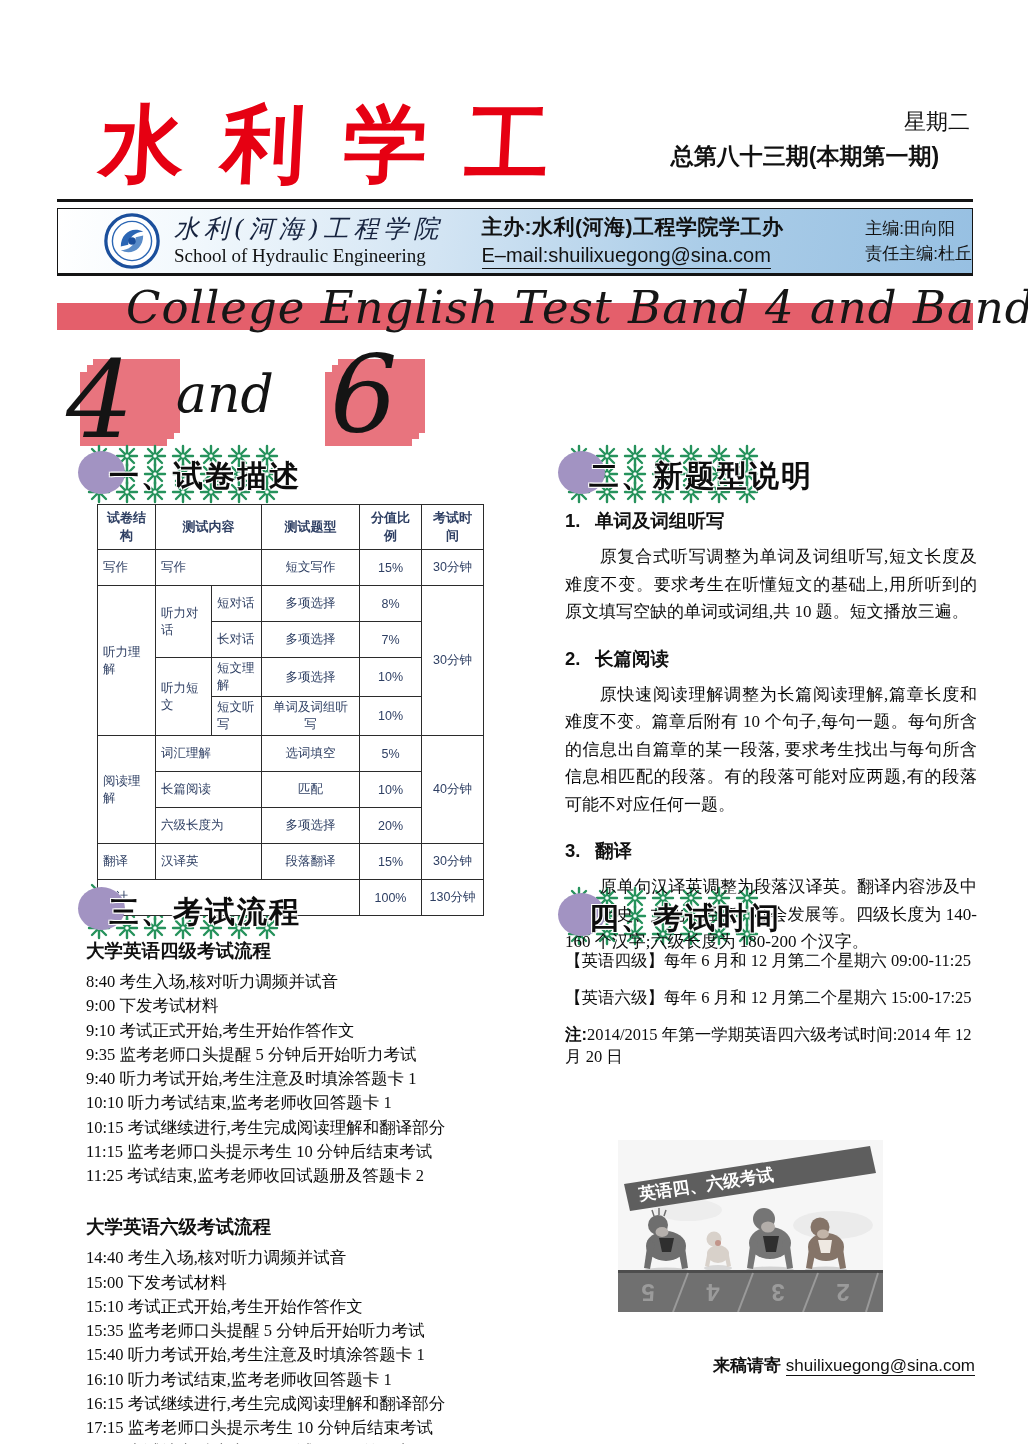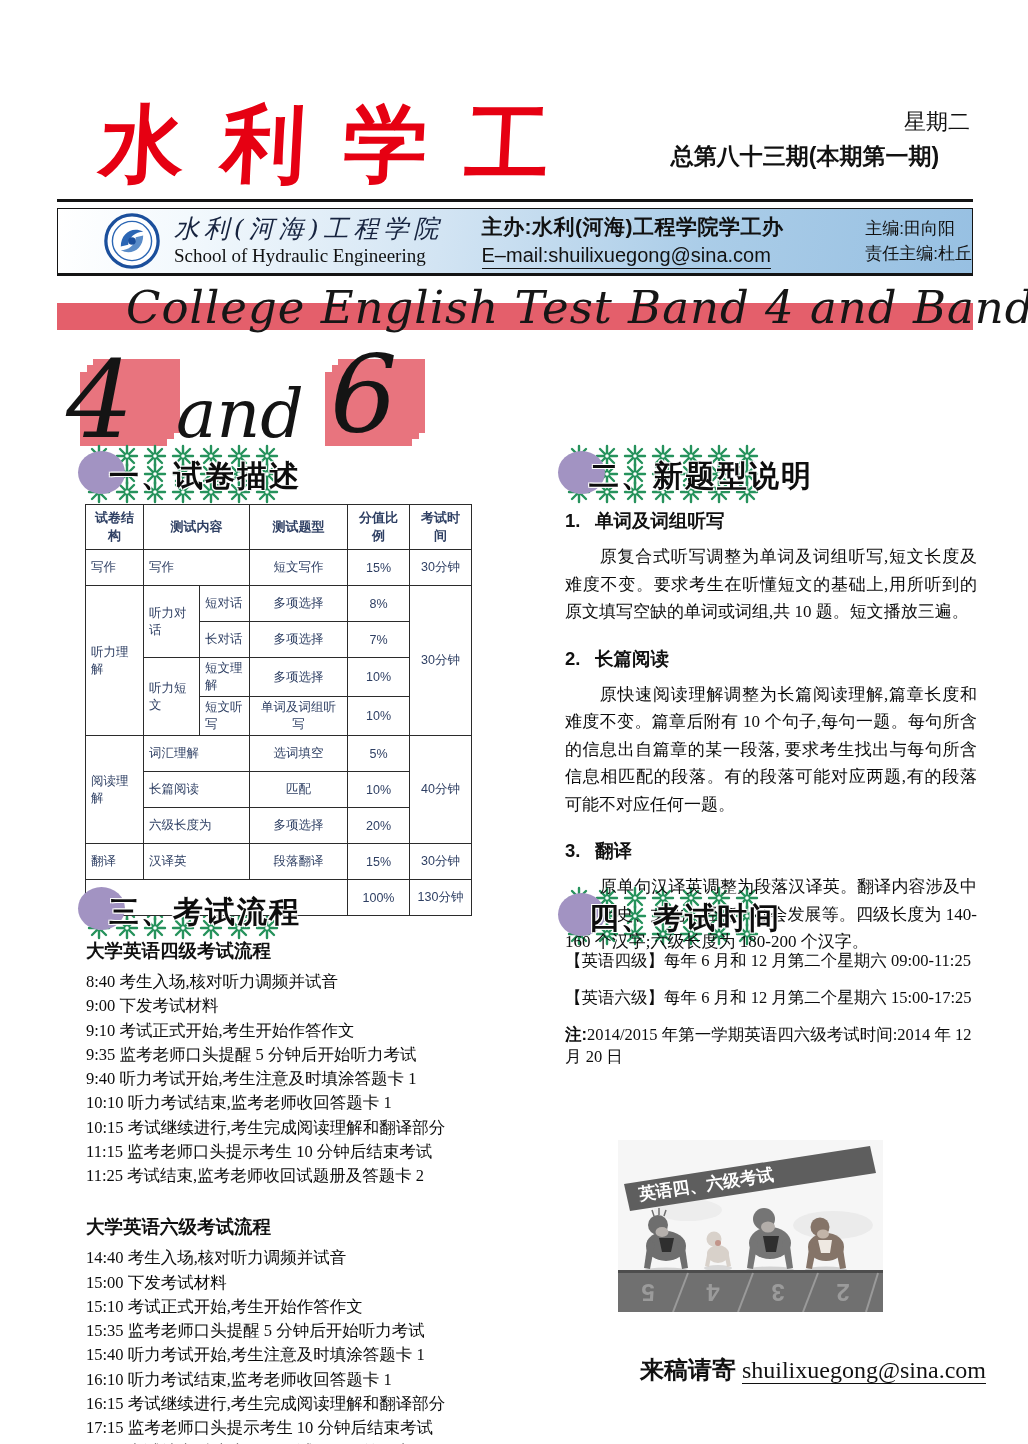--- a/index.html
+++ b/index.html
@@ -33,34 +33,34 @@
   .pink-bar{position:absolute;left:57px;top:303px;width:916px;height:27px;background:#e45f6b;}
   .script{font-family:"DejaVu Serif",serif;font-style:italic;}
   .script-title{position:absolute;left:126px;top:281px;font-size:45px;letter-spacing:1px;color:#161616;
     white-space:nowrap;z-index:2;}
   .fourandsix{position:absolute;left:78px;top:352px;width:360px;height:100px;}
   .pink-sq{position:absolute;width:87px;height:74px;background:#e8747e;
     box-shadow:7px -7px 0 #e8747e,13px -13px 0 #e8747e;}
   .sq4{left:2px;top:20px;} .sq6{left:247px;top:20px;}
   .glyph{position:absolute;font-size:106px;color:#141414;z-index:2;line-height:1;}
   .g4{left:-12px;top:-4px;} .g6{left:252px;top:-10px;}
-  .gand{position:absolute;left:98px;top:28px;font-size:68px;color:#141414;z-index:2;line-height:1;}
+  .gand{position:absolute;left:98px;top:16px;font-size:52px;color:#141414;z-index:2;line-height:1;}
 
   
   .sec-h{position:absolute;width:210px;height:62px;text-decoration:underline;}
   .star-grid{position:absolute;left:0;top:0;width:196px;display:flex;flex-wrap:wrap;z-index:0;}
   .star{width:24px;height:24px;margin:0 2px -6px 2px;}
   .sec-circle{position:absolute;left:-7px;top:7px;width:47px;height:43px;border-radius:50%;
     background:#a293c2;z-index:1;}
   .sec-title{position:absolute;left:24px;top:12px;z-index:2;font-size:30px;font-weight:bold;color:#0d0d0d;
     white-space:nowrap;letter-spacing:2px;
     text-shadow:1px 1px 0 #fff,-1px -1px 0 #fff,1px -1px 0 #fff,-1px 1px 0 #fff;}
 
   
-  .exam-table{position:absolute;left:85px;top:504px;border-collapse:collapse;
+  .exam-table{position:absolute;left:97px;top:504px;border-collapse:collapse;
     font-size:12.5px;color:#2e3f63;background:#fff;}
   .exam-table th,.exam-table td{border:1px solid #2b2b2b;padding:2px 5px;}
   .exam-table th{height:40px;font-size:13px;font-weight:bold;text-align:center;}
   .exam-table td{height:31px;}
   .tl{text-align:left;} .tc{text-align:center;}
 
   
   .newtypes{position:absolute;left:565px;top:502px;width:412px;}
   .nt-item-title{font-size:18.5px;font-weight:bold;margin-top:16px;}
   .nt-num{display:inline-block;width:30px;}
@@ -76,21 +76,21 @@
   
   .times{position:absolute;left:565px;top:950px;width:425px;
     font-family:"Liberation Serif","DejaVu Serif",serif;font-size:16.5px;color:#0c0c0c;}
   .time-line{margin-bottom:15px;}
   .note-label{font-weight:bold;font-family:"Liberation Sans",sans-serif;}
 
   
   .cartoon{position:absolute;left:618px;top:1140px;width:265px;height:172px;}
 
   
-  .footer{position:absolute;right:42px;top:1354px;font-size:24px;white-space:nowrap;font-family:Liberation Serif, serif;}
+  .footer{position:absolute;right:53px;top:1354px;font-size:17px;white-space:nowrap;}
   .footer-label{font-weight:bold;}
   .footer-mail{border-bottom:1.5px solid #101010;cursor:pointer;}
 </style>
 </head>
 <body>
 
 <div class="page">
 
   <div class="masthead-title">水利学工</div>
   <div class="masthead-meta">

